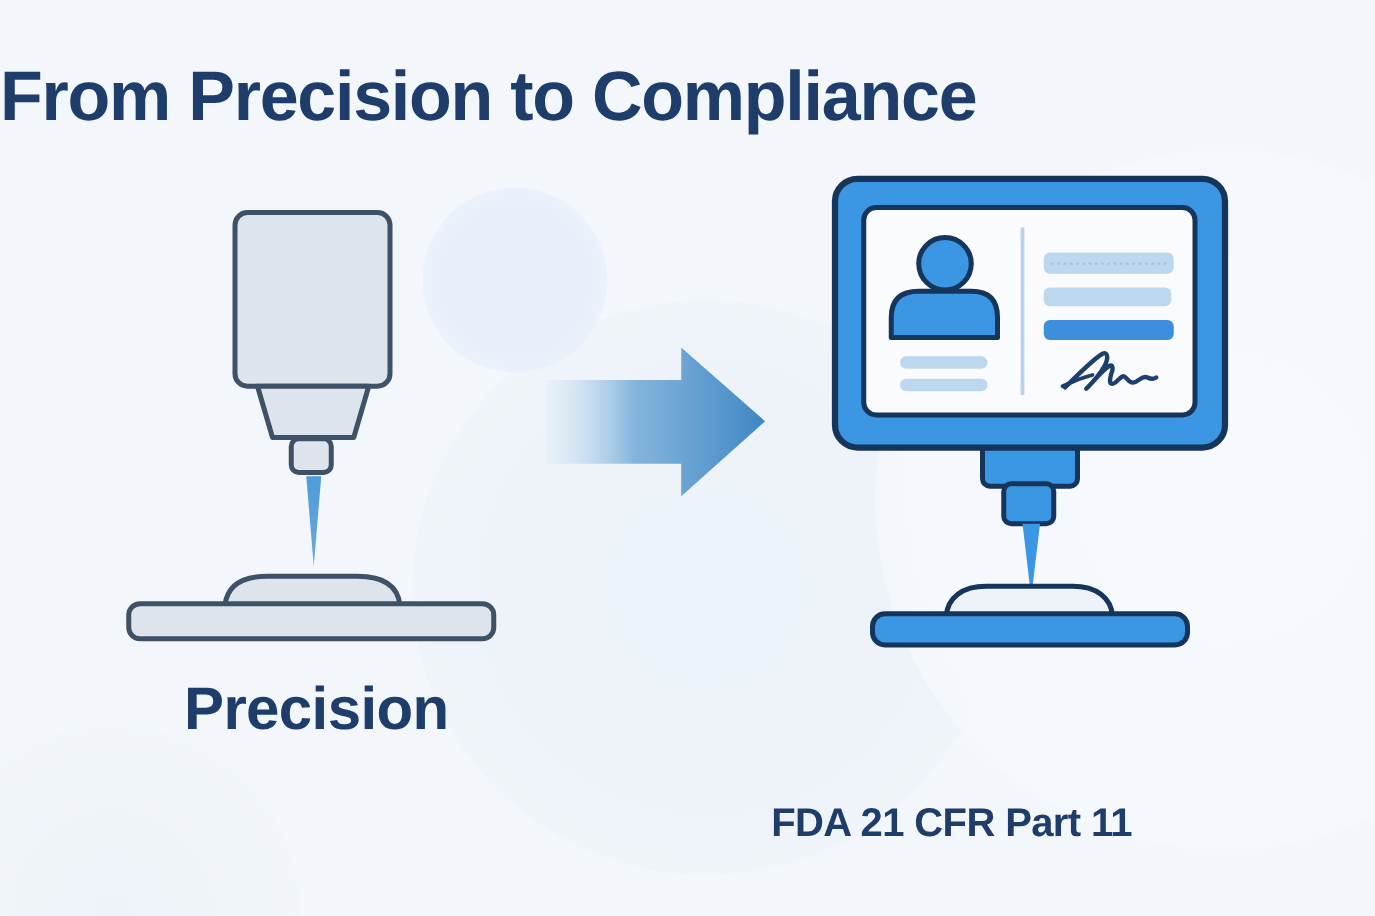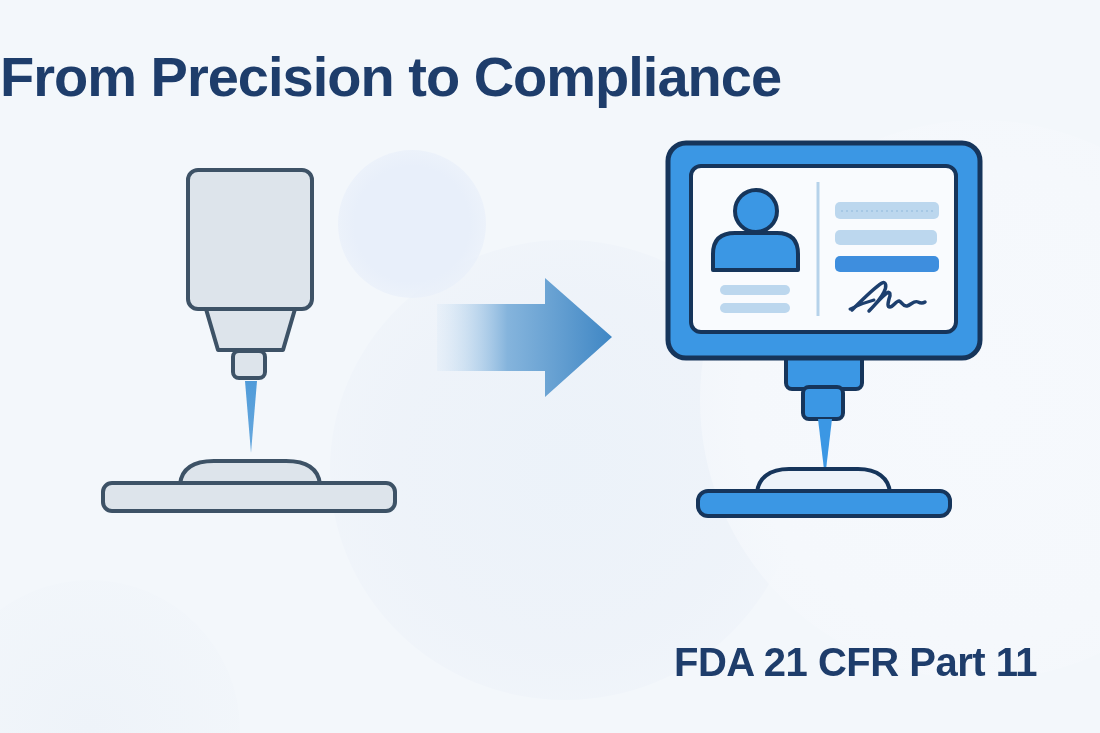--- a/index.html
+++ b/index.html
@@ -32,22 +32,22 @@
   .label{
     position:absolute;
     font-size:48px;font-weight:800;letter-spacing:-0.5px;
     color:var(--title-navy,#1e3d6b);
     text-align:center;
   }
   .label-left{left:53px;top:540px;width:400px;}
   .label-right{left:615px;top:540px;width:400px;}
   .caption{
     position:absolute;left:617px;top:640px;width:420px;
-    text-align:right;
-    font-size:40px;font-weight:800;letter-spacing:-0.5px;
+    text-align:left;
+    font-size:32px;font-weight:800;letter-spacing:-0.5px;
     color:var(--title-navy,#1e3d6b);
   }
   svg.scene{position:absolute;left:0;top:0;}
 </style>
 </head>
 <body>
 
 <div class="canvas">
 
   <div class="bg-blob blob-b"></div>
@@ -104,15 +104,16 @@
 
       <path d="M852,310 C861,301 875,287 882,283 C886,281 887,286 884,292 C880,300 874,306 869,311 C875,305 882,296 887,293 C890,291 891,294 889,299 C888,303 887,307 890,307 C893,307 896,301 899,301 C902,302 903,307 907,306 C911,305 914,300 918,302 C920,303 922,304 925,302" style="fill:none;stroke:var(--signature-navy,#1d3f6e);stroke-width:3.5;stroke-linecap:round;stroke-linejoin:round"></path>
       <path d="M850,309 C858,305 866,302 874,300" style="fill:none;stroke:var(--signature-navy,#1d3f6e);stroke-width:3;stroke-linecap:round"></path>
 
       <polygon points="818,419 832,419 825,478" style="fill:var(--accent-blue,#3b97e4)"></polygon>
       <path d="M757,493 C758,478 770,469 789,469 L858,469 C877,469 889,478 890,493 Z" style="fill:var(--workpiece-light,#eef3f9);stroke:var(--outline-navy,#16355b);stroke-width:4;stroke-linejoin:round"></path>
       <rect x="698" y="491" width="252" height="25" rx="10" style="fill:var(--accent-blue,#3b97e4);stroke:var(--outline-navy,#16355b);stroke-width:4"></rect>
     </g>
   </svg>
 
+  <div class="label label-left">Precision</div>
   <div class="caption">FDA 21 CFR Part 11</div>
 
 </div>
 
 </body></html>

